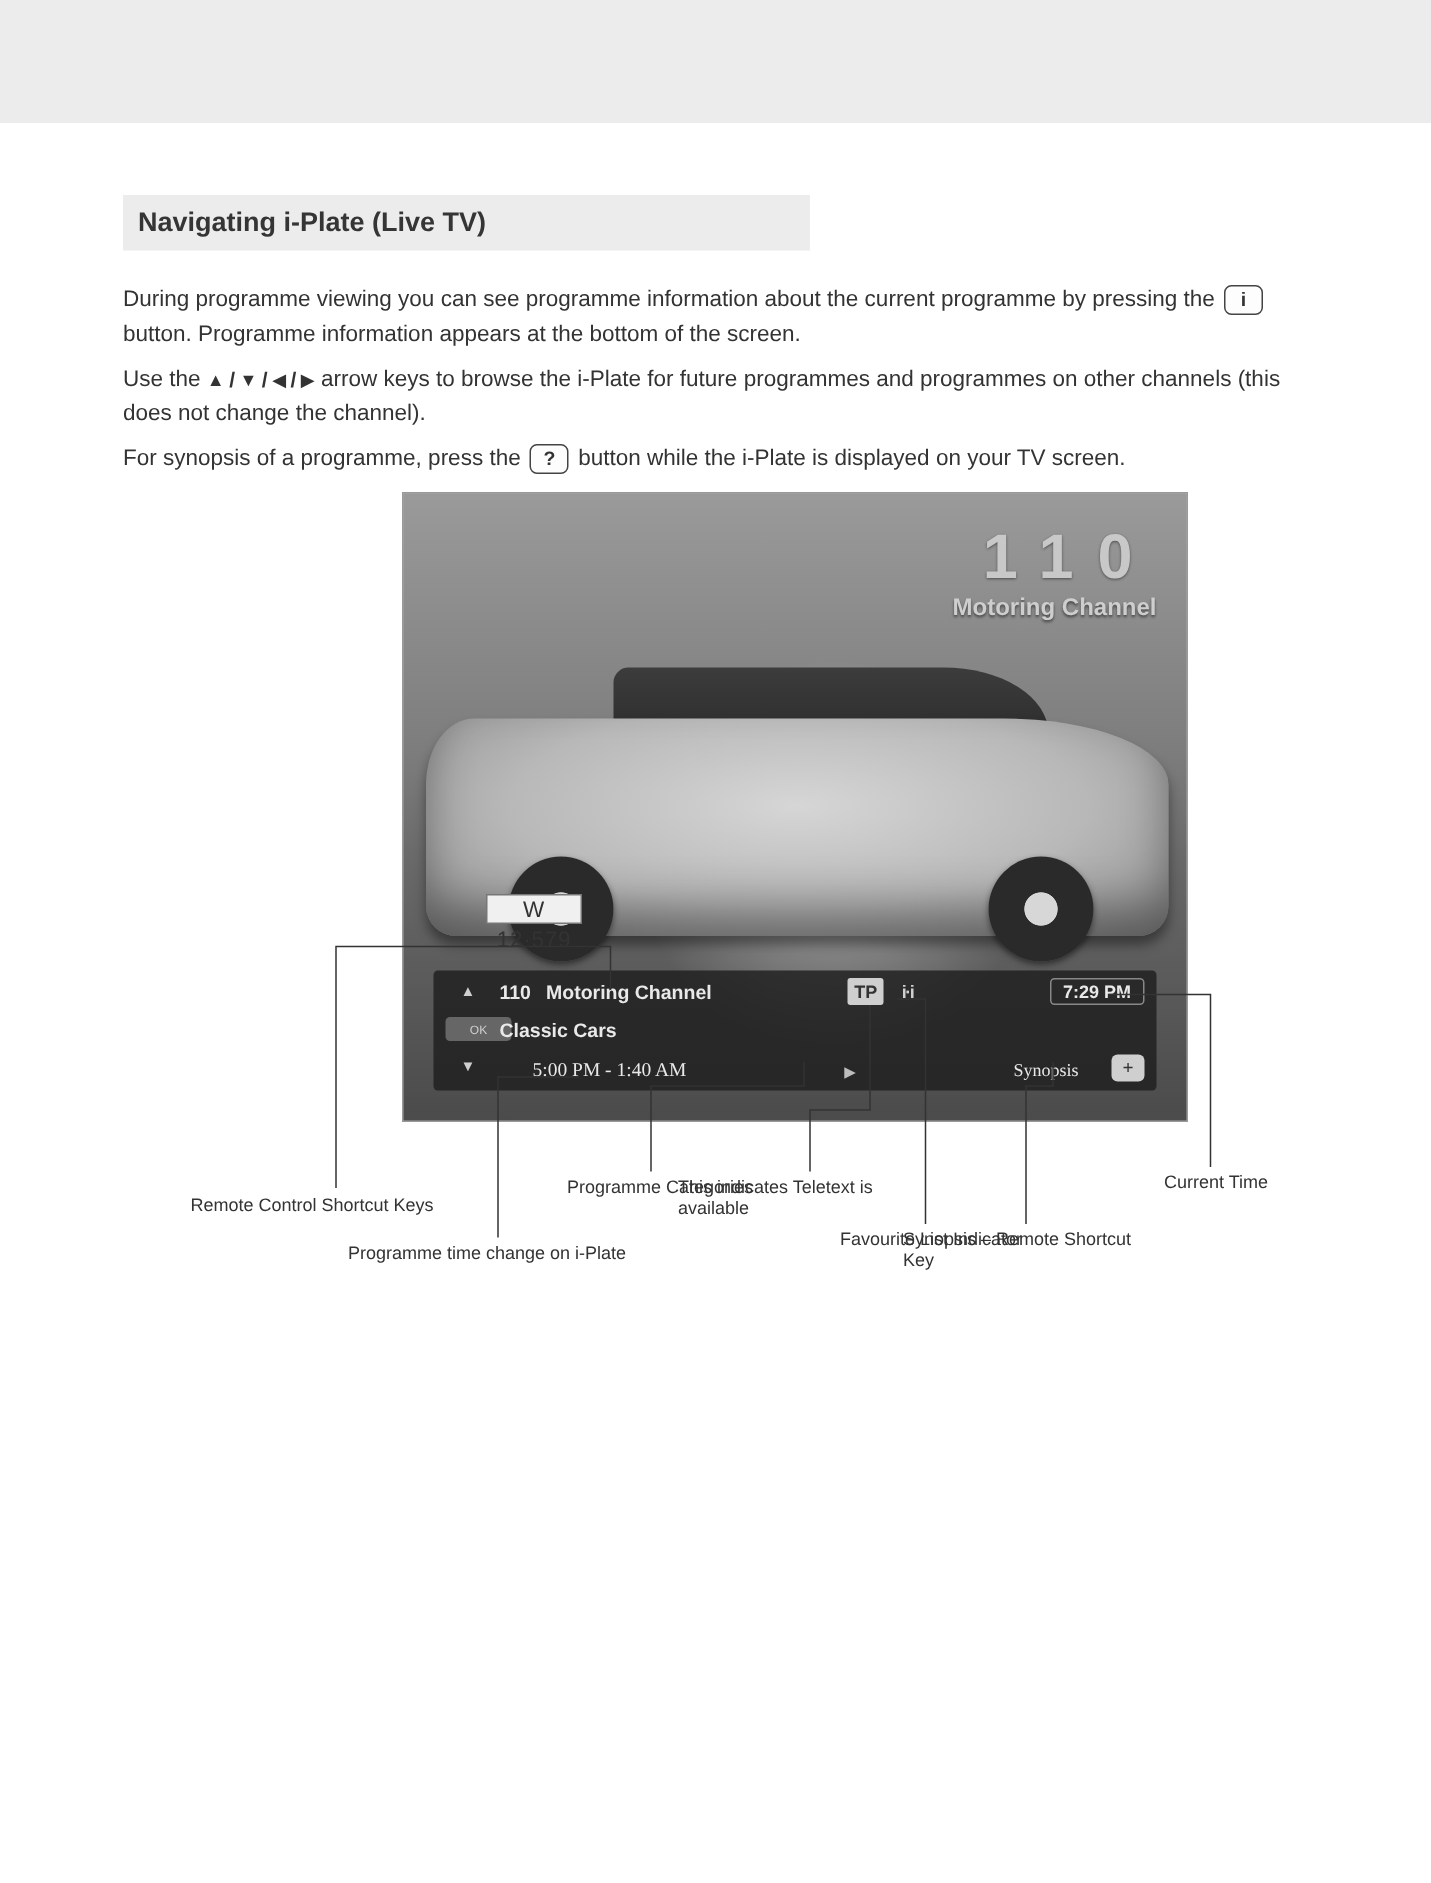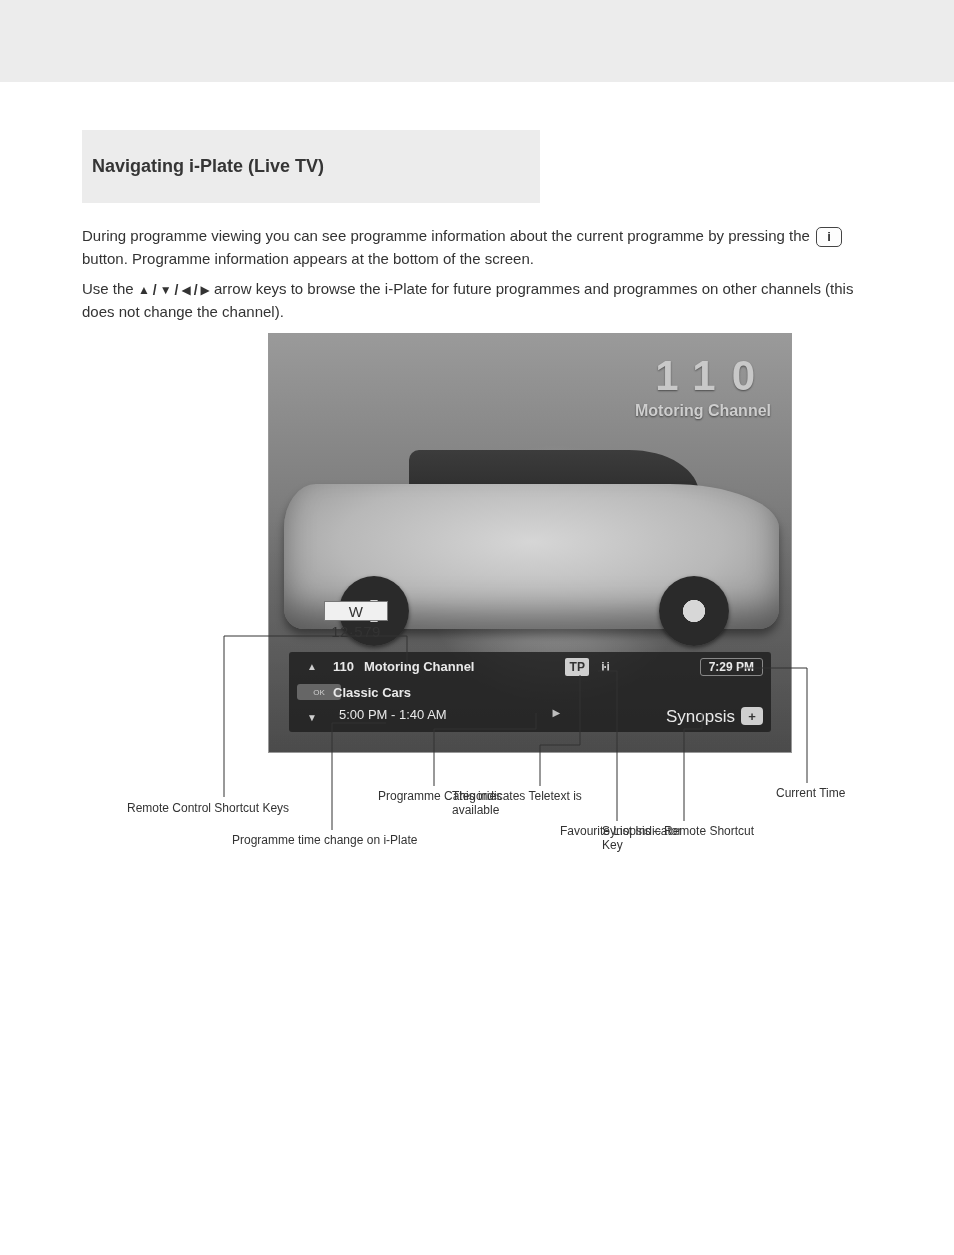--- a/index.html
+++ b/index.html
@@ -5,21 +5,21 @@
   * { box-sizing: border-box; margin: 0; padding: 0; }
   html, body { width: 954px; height: 1255px; background: #ececec; font-family: Arial, Helvetica, sans-serif; color: #222; }
   .page-top { height: 82px; width: 100%; background: #ececec; }
   .page-body { background: #fff; width: 100%; min-height: calc(1255px - 82px); padding: 0; position: relative; }
   .content { padding: 48px 82px 0 82px; position: relative; }
   .section-heading {
     background: #ececec;
     font-weight: bold;
     font-size: 18px;
     color: #353535;
-    padding: 26px 10px;
+    padding: 8px 10px;
     width: 458px;
     margin-bottom: 22px;
   }
   .para { font-size: 15px; line-height: 1.5; color: #333; margin-bottom: 8px; max-width: 790px; }
   .para .lead { display:inline; }
   .inline-icon {
     display: inline-flex;
     align-items: center;
     justify-content: center;
     vertical-align: middle;
@@ -138,25 +138,25 @@
     width: 24px; height: 18px; background: #cfcfcf; color: #333;
     font-weight: bold; font-size: 12px; border-radius: 2px;
     margin-right: 2px;
   }
   .ii-badge { font-size: 12px; font-weight: bold; color: #cfcfcf; letter-spacing: -1px; }
   .time-pill {
     border: 1px solid #888; border-radius: 3px;
     padding: 1px 8px; font-size: 12px; font-weight: 600;
   }
   .row2 { font-weight: 600; }
-  .row3 { display: flex; align-items: flex-start; gap: 2px; }
+  .row3 { display: flex; align-items: flex-end; gap: 18px; font-family: Liberation Serif, serif; }
   .row3 .pad { width: 4px; }
   .row3 .playtri { font-size: 10px; color: #bdbdbd; }
   .row3 .gap { flex: 1; }
-  .row3 .synopsis { font-size: 17px; }
+  .row3 .synopsis { font-size: 12px; }
   .plus-pill {
     display: inline-flex; align-items: center; justify-content: center;
     width: 22px; height: 18px; border-radius: 4px;
     background: #cfcfcf; color: #333; font-weight: bold; font-size: 13px;
     margin-left: 4px;
   }
   
   .overlay-svg { position: absolute; left: 0; top: 0; width: 790px; height: 560px; pointer-events: none; }
   .callout-label {
     position: absolute;
@@ -189,20 +189,27 @@
           <span class="slash">/</span>
         <span class="tri">▼</span>
           <span class="slash">/</span>
         <span class="tri">◀</span>
           <span class="slash">/</span>
         <span class="tri">▶</span>
       </span>
       <span> arrow keys to browse the i-Plate for future programmes and programmes on other channels (this does not change the channel).</span>
     </p>
 
+    <p class="para">
+      <span>For synopsis of a programme, press the </span>
+      <span class="inline-icon">
+          <span>?</span>
+        </span>
+      <span> button while the i-Plate is displayed on your TV screen.</span>
+    </p>
 
     <div class="figure-wrap">
       <div class="tv-screen">
         <div class="tv-photo"></div>
         <div class="car-roof"></div>
         <div class="car-body"></div>
         <div class="wheel left"></div>
         <div class="wheel right"></div>
         <div class="plate">W 12·579</div>
 

